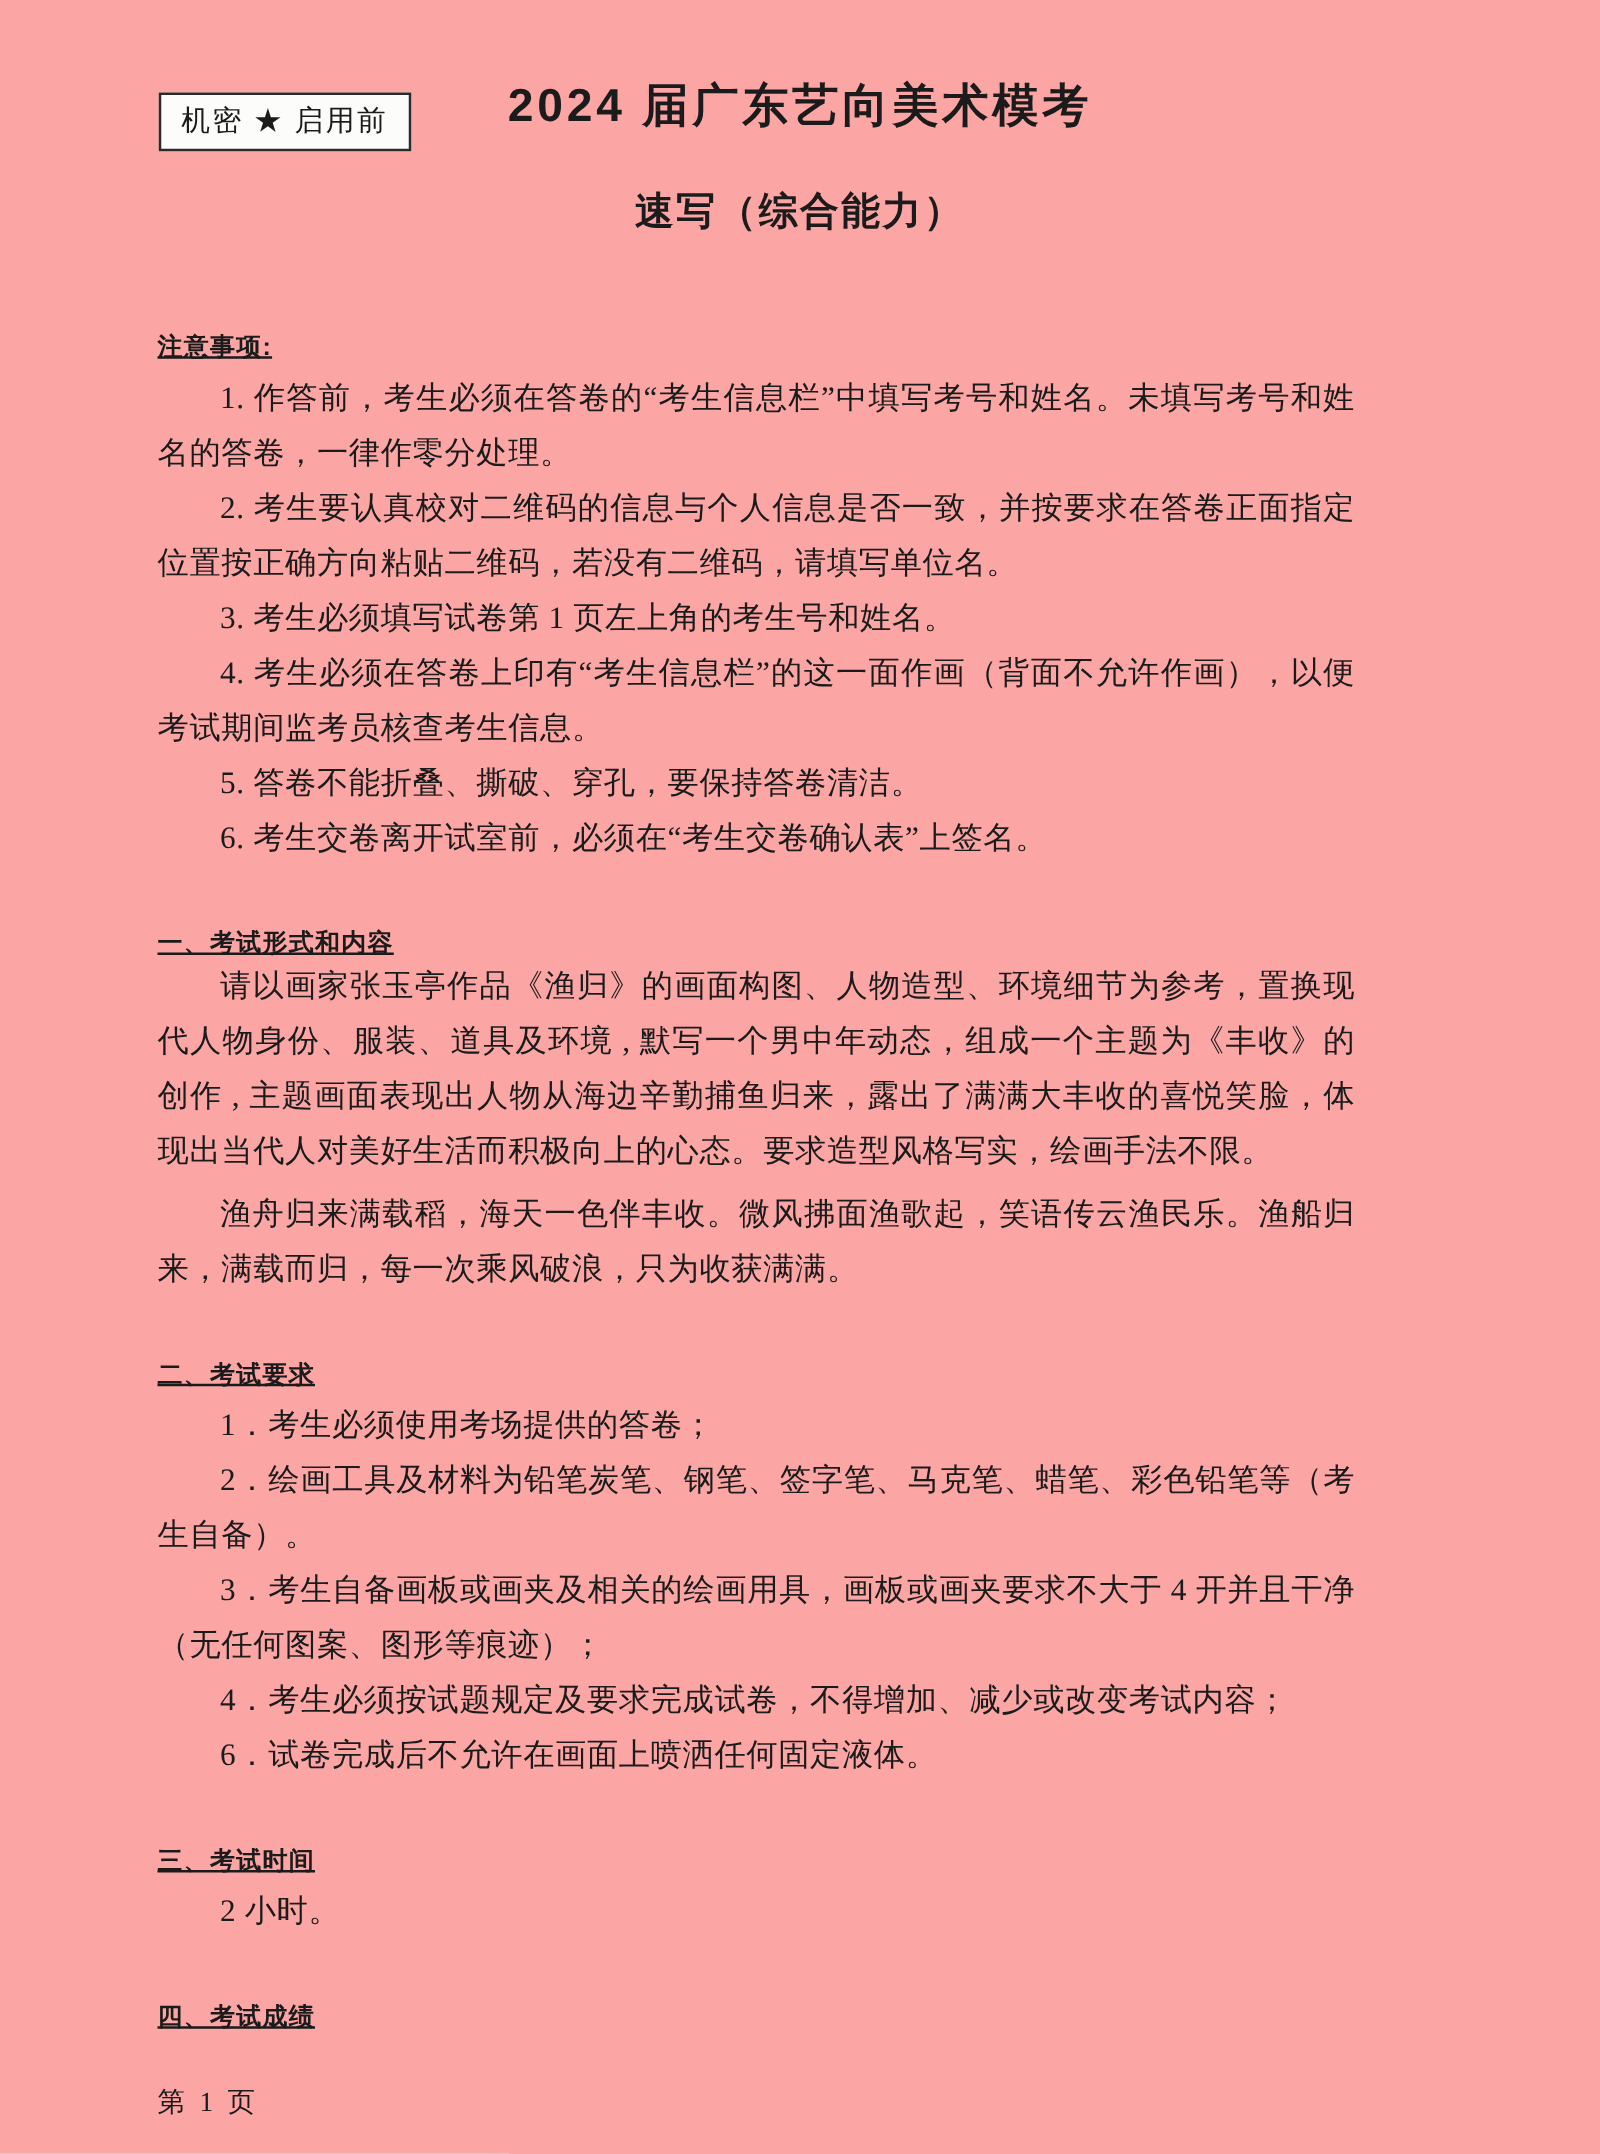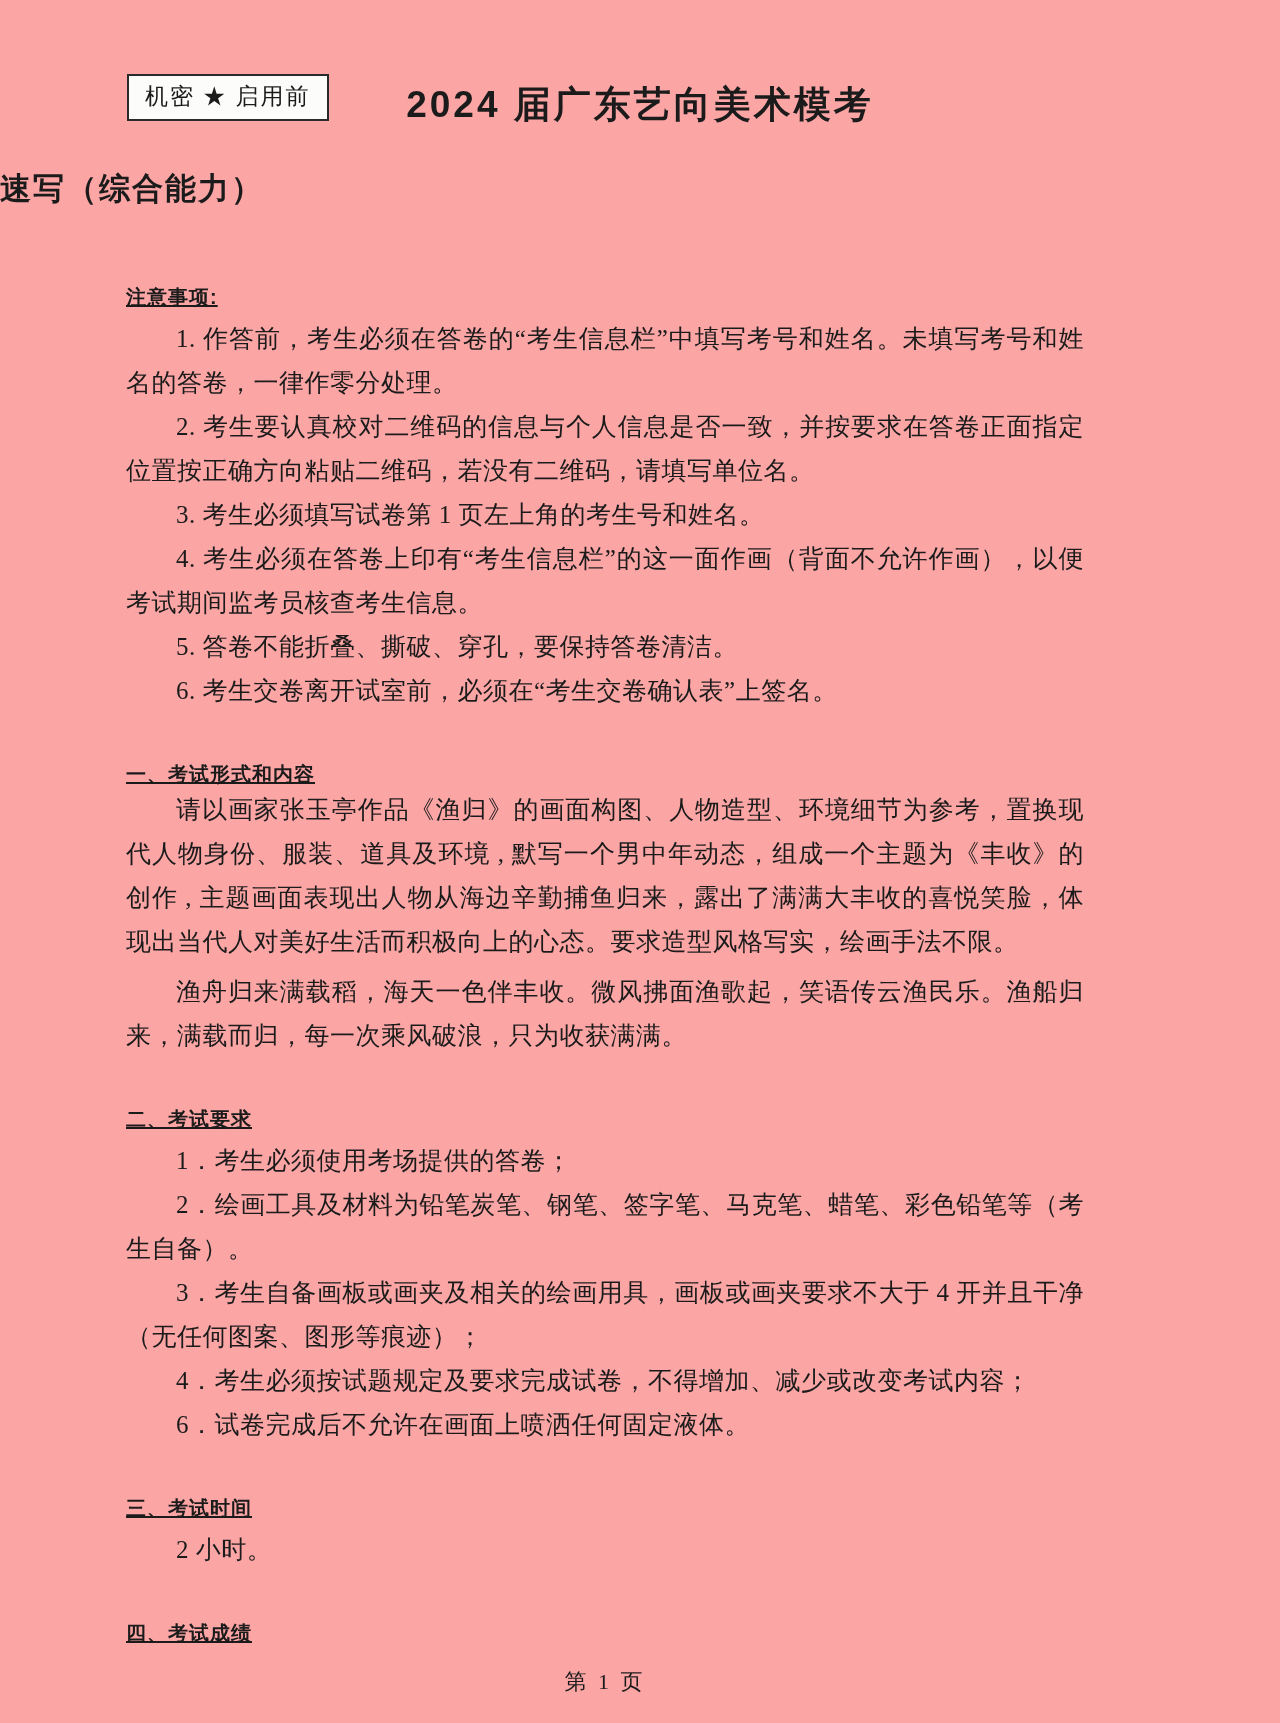--- a/index.html
+++ b/index.html
@@ -22,31 +22,31 @@
     left: 127px;
     top: 74px;
     border: 2px solid #2a2a2a;
     padding: 5px 16px 7px 16px;
     font-size: 23px;
     letter-spacing: 2px;
     background: #fcfcfb;
   }
   .doc-title {
     margin: 0;
-    padding-top: 80px;
+    padding-top: 60px;
     text-align: center;
     font-family: "Liberation Sans", "DejaVu Sans", sans-serif;
     font-weight: bold;
     font-size: 37px;
     letter-spacing: 3px;
   }
   .doc-subtitle {
     margin: 0;
     padding-top: 38px;
-    text-align: left;
+    text-align: center;
     font-family: "Liberation Sans", "DejaVu Sans", sans-serif;
     font-weight: bold;
     font-size: 31px;
     letter-spacing: 2px;
   }
   .content {
     width: 958px;
     margin-left: 126px;
   }
   .sec-heading {
@@ -70,21 +70,21 @@
     letter-spacing: 0.5px;
   }
   .first-para {
     padding-top: 6px;
   }
   .page-footer {
     position: absolute;
     bottom: 26px;
     left: 126px;
     width: 958px;
-    text-align: center;
+    text-align: left;
     font-size: 22px;
     letter-spacing: 3px;
   }
 </style>
 </head>
 <body>
 
 <div class="page">
 
   <div class="secret-box">

